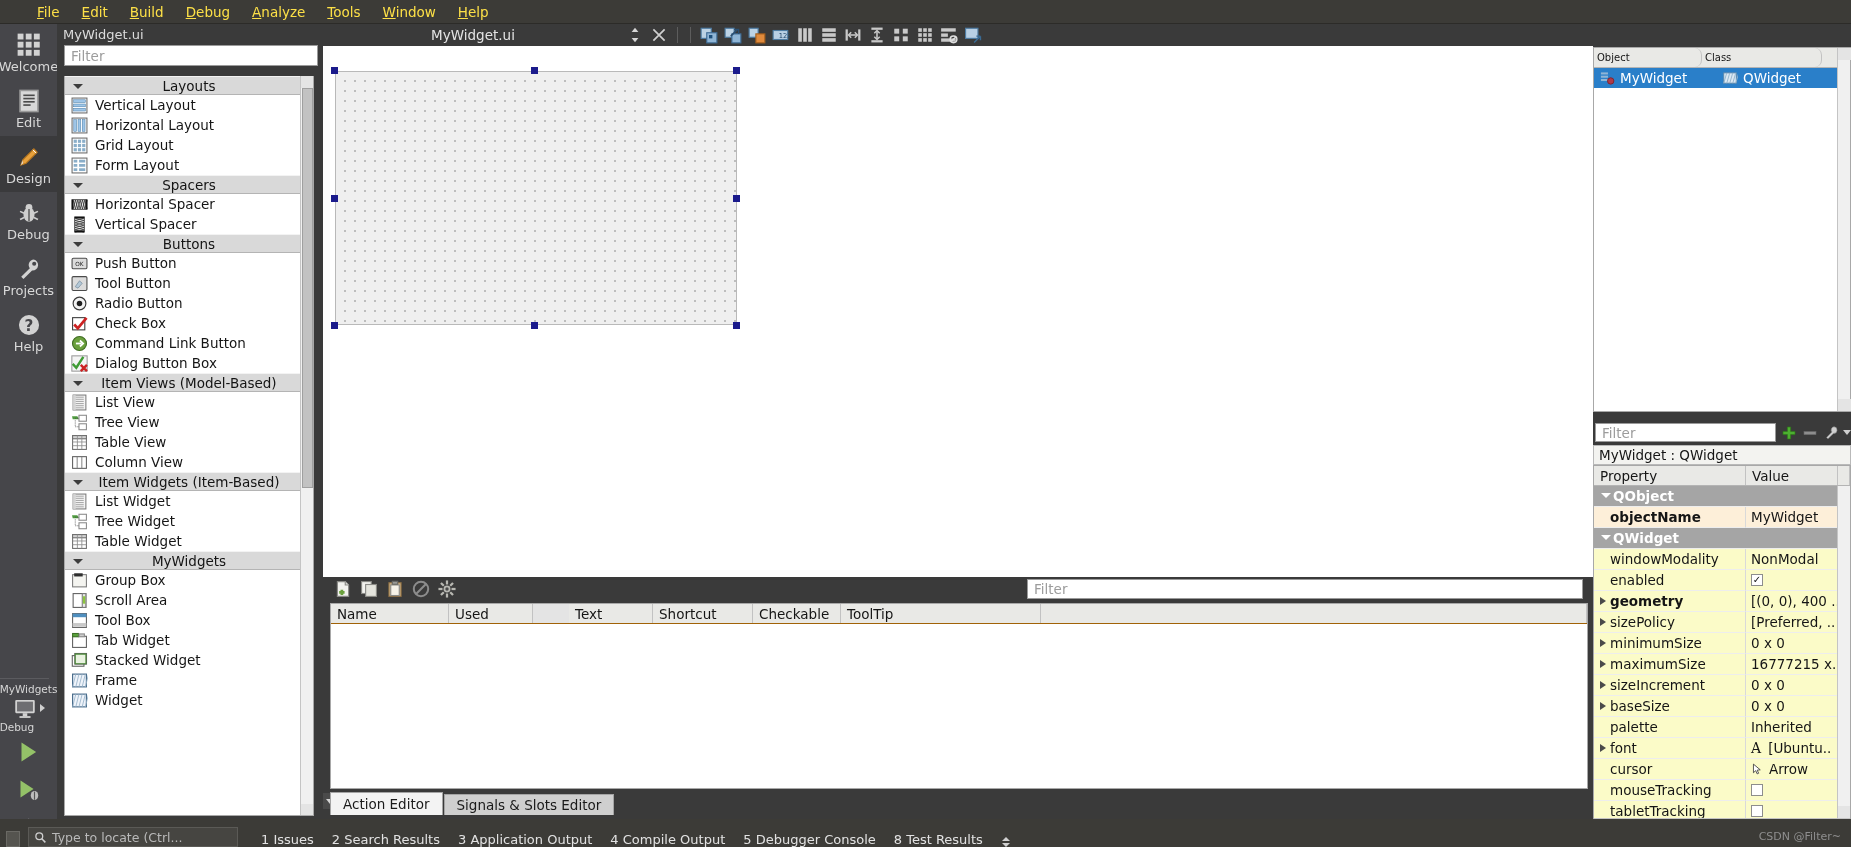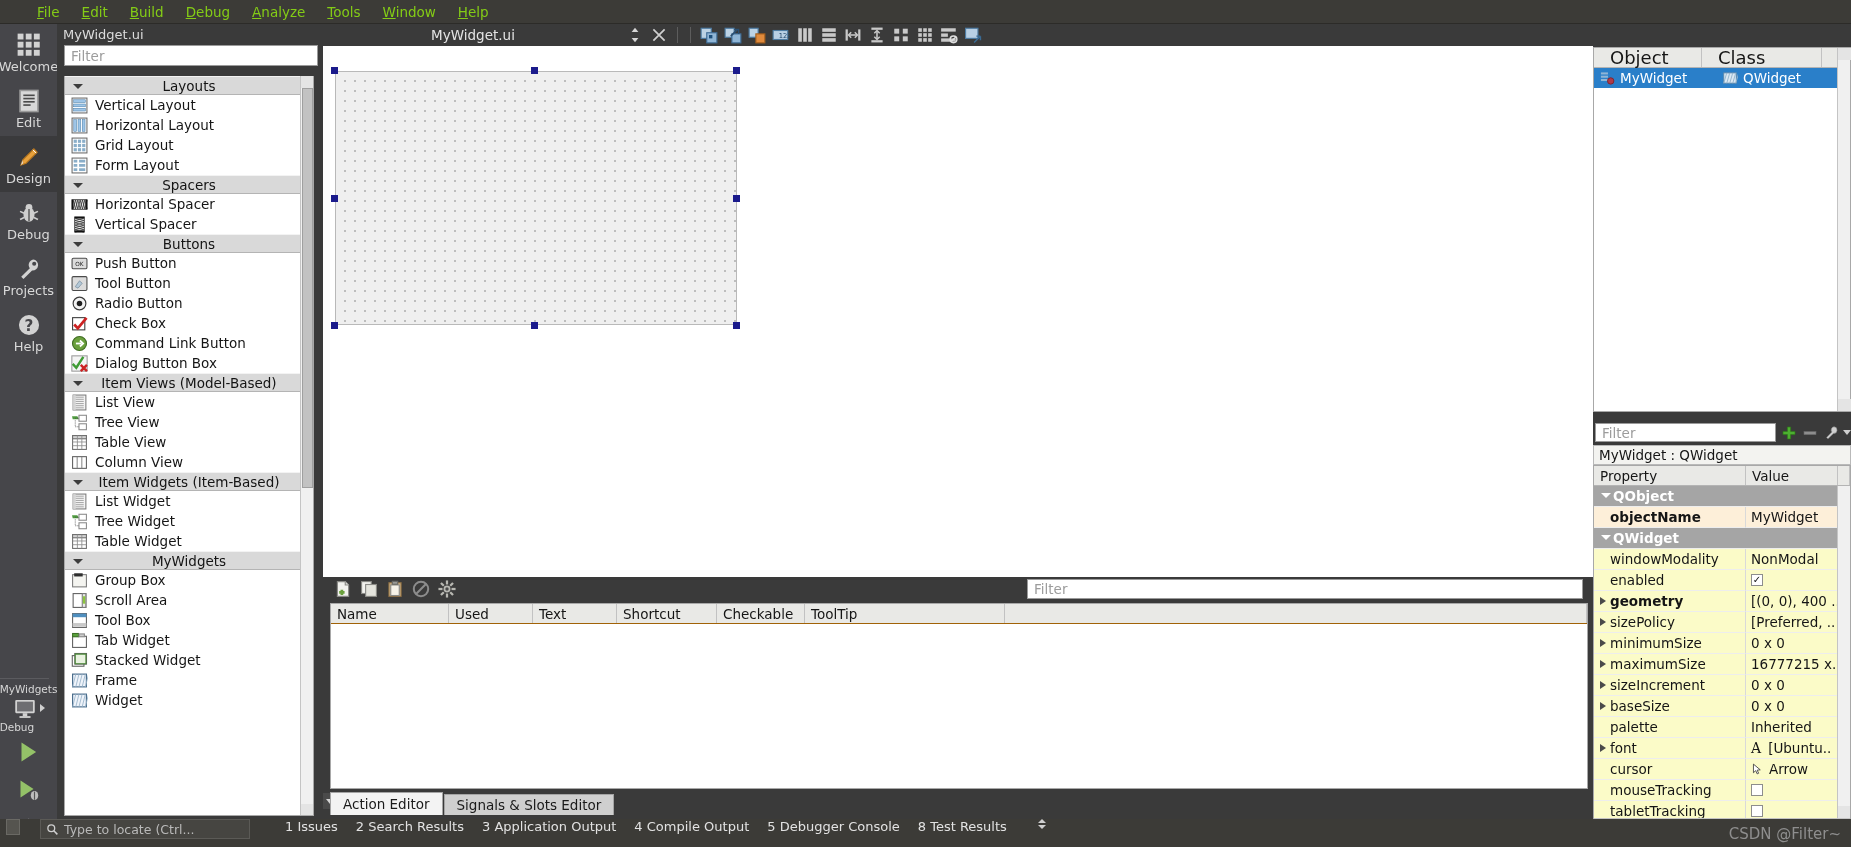--- a/index.html
+++ b/index.html
@@ -16,21 +16,21 @@
   #app { position: relative; width: 1851px; height: 847px; }
 
   
   #menubar {
     position: absolute; left: 0; top: 0; width: 1851px; height: 24px;
     background: #3c3b37; display: flex; align-items: center;
     padding-left: 26px; gap: 0px;
     border-bottom: 1px solid #2c2b28;
   }
   .menu-item {
-    padding: 2px 11px; color: #84cc16; font-size: 13.5px; white-space: nowrap;
+    padding: 2px 11px; color: #fde047; font-size: 13.5px; white-space: nowrap;
     cursor: default;
   }
   .menu-item u { text-decoration: underline; }
 
   
   #modebar {
     position: absolute; left: 0; top: 24px; width: 57px; height: 823px;
     background: #46464a;
     display: flex; flex-direction: column; align-items: center;
   }
@@ -149,21 +149,21 @@
   .ae-tab.active { background: #f3f3f3; height: 23px; }
   #ae-collapse {
     position: absolute; left: 0px; top: 216px; width: 14px; height: 16px;
     background: #4a4a4a; display:flex; align-items:center; justify-content:center;
   }
 
   
   #right { position: absolute; left: 1593px; top: 24px; width: 258px; height: 795px; background: #3a3a3a; }
   #obj-panel { position: absolute; left: 0; top: 23px; width: 258px; height: 365px; background: #fff; border: 1px solid #a8a8a8; }
   #obj-head { display: flex; height: 20px; background: #e9e9e6; border-bottom: 1px solid #b4b4b4; }
-  .obj-th { font-size: 18px; color: #151515; padding-left: 16px; display:flex; align-items:center; border-right: 1px solid #c2c2c2;}
+  .obj-th { font-size: 10px; color: #151515; padding-left: 3px; display:flex; align-items:center; border-right: 1px solid #c2c2c2; border-radius: 7px;}
   #obj-row {
     display: flex; align-items: center; height: 20px; background: #2a7fc9; color: #ffffff;
     font-size: 13.5px; gap: 5px; padding-left: 6px;
   }
   .obj-ico { width: 15px; height: 15px; flex: 0 0 15px; display: block; }
   #obj-scroll { position: absolute; right: 0; top: 0; width: 13px; height: 100%; background: #f0f0f0; border-left: 1px solid #c4c4c4; }
 
   #prop-filterrow {
     position: absolute; left: 0; top: 398px; width: 258px; height: 21px;
     display: flex; align-items: center; gap: 3px;
@@ -211,30 +211,30 @@
   }
   .row-tri.hidden { visibility: hidden; }
   .chk { width: 12px; height: 12px; background: #fff; border: 1px solid #8d8d8d; display:flex; align-items:center; justify-content:center; font-size: 10px; color: #111; line-height: 1; }
   #prop-vscroll { position: absolute; right: 0; top: 20px; width: 13px; bottom: 14px; background: #f0f0f0; border-left: 1px solid #c4c4c4; }
   #prop-hscroll { position: absolute; left: 0; bottom: 0; height: 14px; width: 100%; background: #f0f0f0; border-top: 1px solid #c4c4c4; }
   .hs-arrow { position: absolute; top: 0; width: 14px; height: 13px; background: #e4e4e4; display:flex;align-items:center;justify-content:center;}
 
   
   #statusbar {
     position: absolute; left: 0; top: 819px; width: 1851px; height: 28px;
-    background: #3c3b37; display: flex; align-items: flex-start; gap: 12px;
+    background: #3c3b37; display: flex; align-items: flex-end; gap: 0;
   }
   #locator {
     display: flex; align-items: center; gap: 5px; margin-left: 8px;
     width: 210px; height: 20px; background: #464541; border: 1px solid #5b5a56;
     padding-left: 5px; color: #b9b9b9; font-size: 12.5px;
   }
   .sb-item { font-size: 13px; color: #e2e2e2; padding: 0 9px; white-space: nowrap; }
   #watermark {
-    position: absolute; right: 10px; bottom: 4px; color: #8e8e8e; font-size: 15px;
+    position: absolute; right: 10px; bottom: 4px; color: #8e8e8e; font-size: 11px;
   }
   .sq { display:inline-block; }
 </style>
 </head>
 <body>
 
 <div id="app">
 
   <div id="menubar">
       <div class="menu-item"><u>F</u>ile</div>
@@ -861,21 +861,21 @@
             </svg>
           </div>
         </div>
       <div id="ae-filter">
         <span>Filter</span>
       </div>
       <div id="ae-table">
         <div id="ae-head">
             <div class="ae-th" style="width: 118px;">Name</div>
             <div class="ae-th" style="width: 84px;">Used</div>
-            <div class="ae-th" style="width: 84px;">Text</div>
+            <div class="ae-th" style="width: 84px; margin-left: 36px;">Text</div>
             <div class="ae-th" style="width: 100px;">Shortcut</div>
             <div class="ae-th" style="width: 88px;">Checkable</div>
             <div class="ae-th" style="width: 200px;">ToolTip</div>
             <div class="ae-th" style="flex: 1 1 auto;"></div>
           </div>
         <div id="ae-body"></div>
       </div>
       <div id="ae-collapse">
         <span style="width:0;height:0;border-left:4px solid transparent;border-right:4px solid transparent;border-top:5px solid #d4d4d4;display:block"></span>
       </div>

